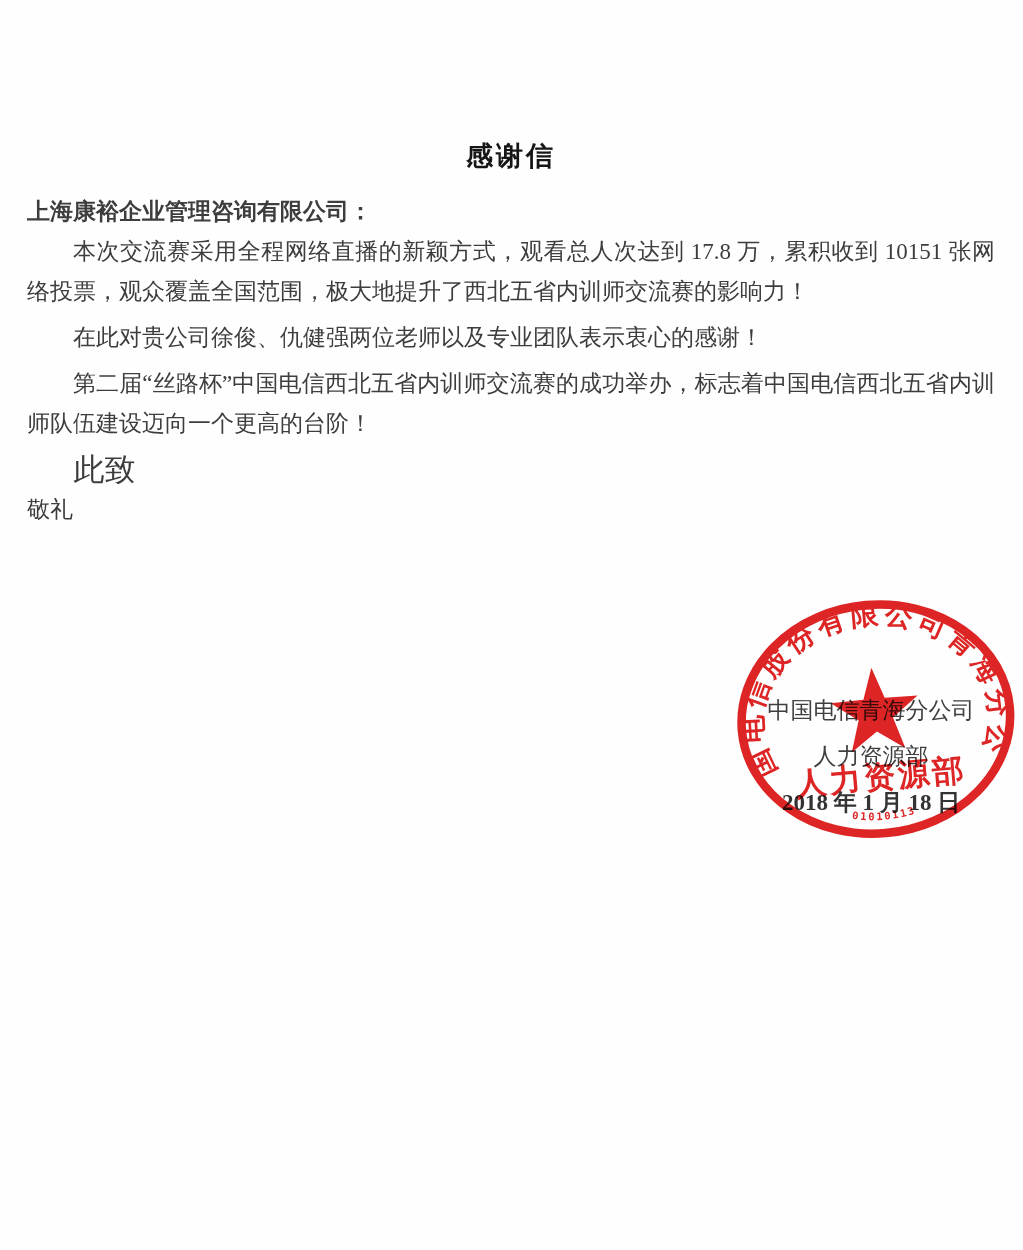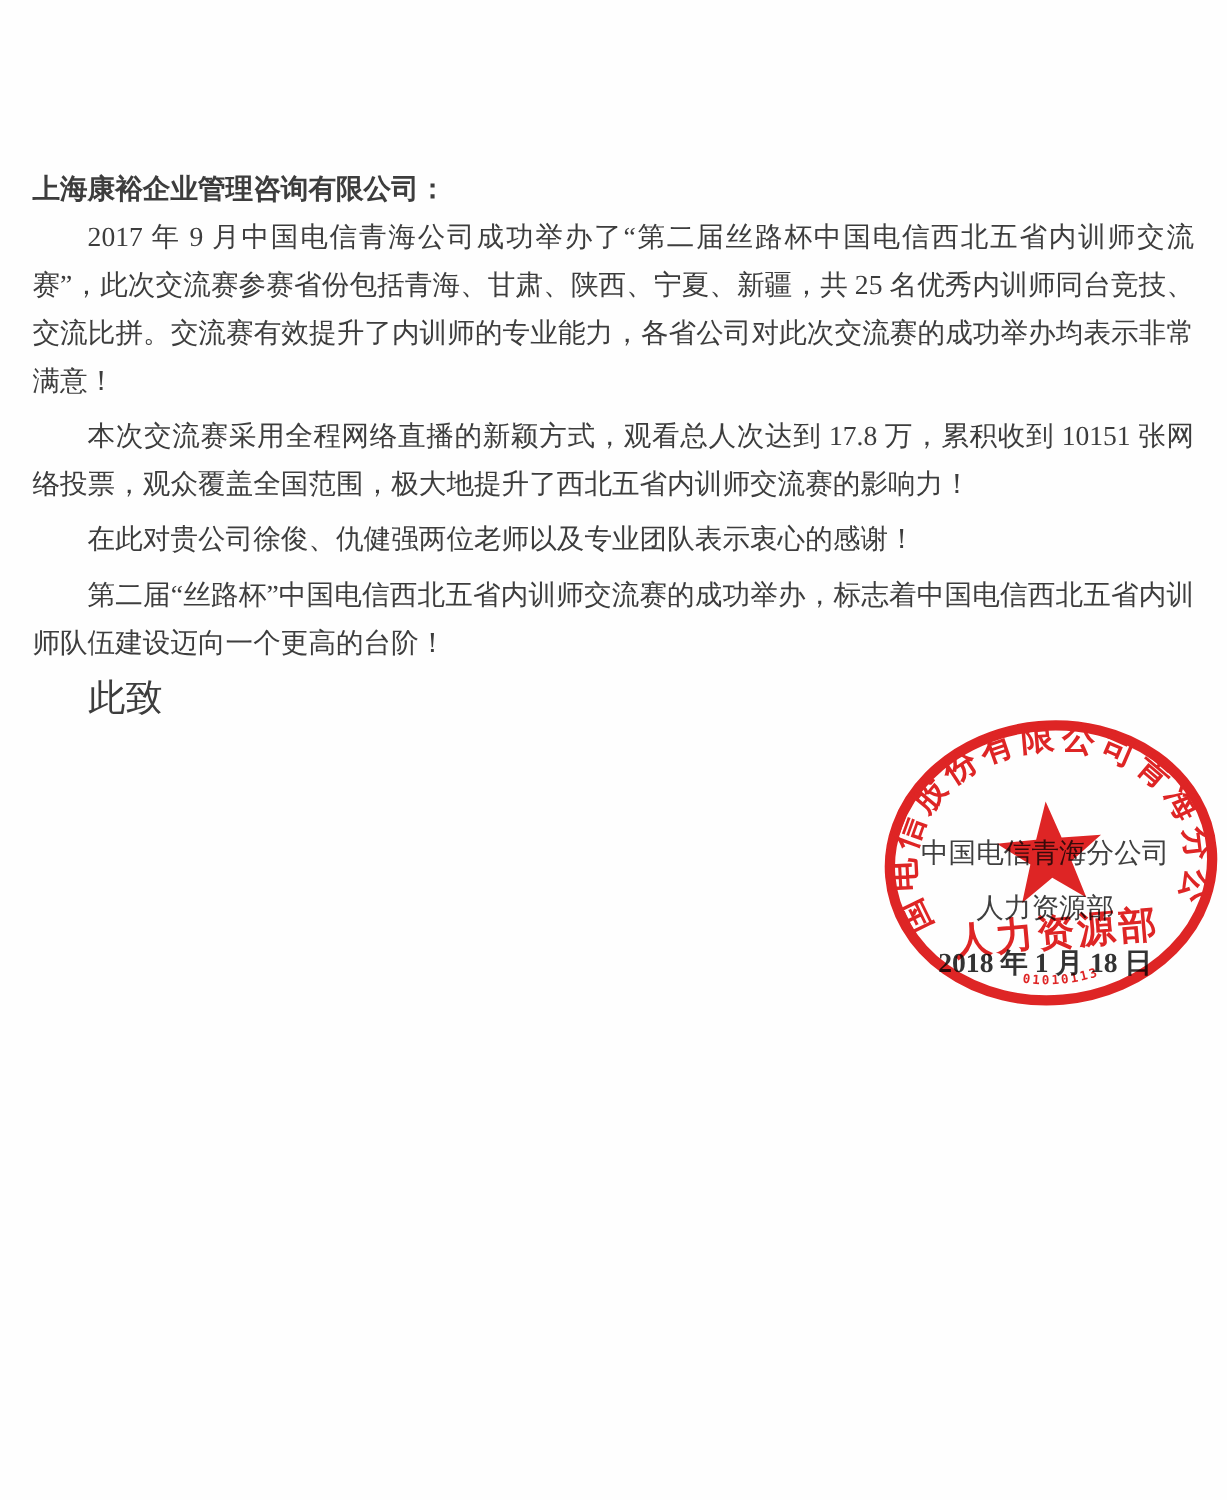--- a/index.html
+++ b/index.html
@@ -72,26 +72,27 @@
     mix-blend-mode:multiply;
     pointer-events:none;
   }
 </style>
 </head>
 <body>
 
 <div class="page">
 
   <div class="content">
+    <h1 class="letter-title">感谢信</h1>
     <p class="salutation">上海康裕企业管理咨询有限公司：</p>
-    <p class="para">2017 年 9 月中国电信青海公司成功举办了“第二届丝路杯中国电信西北五省内训师交流赛”，此次交流赛参赛省份包括青海、甘肃、陕西、宁夏、新疆，共 25 名优秀内训师同台竞技、交流比拼。交流赛有效提升了内训师的专业能力，各省公司对此次交流赛的成功举办均表示非常满意！</p>
     <p class="para">本次交流赛采用全程网络直播的新颖方式，观看总人次达到 17.8 万，累积收到 10151 张网络投票，观众覆盖全国范围，极大地提升了西北五省内训师交流赛的影响力！</p>
     <p class="para">在此对贵公司徐俊、仇健强两位老师以及专业团队表示衷心的感谢！</p>
     <p class="para">第二届“丝路杯”中国电信西北五省内训师交流赛的成功举办，标志着中国电信西北五省内训师队伍建设迈向一个更高的台阶！</p>
     <p class="closing-cizhi">此致</p>
+    <p class="closing-jingli">敬礼</p>
   </div>
 
   <div class="signature">
     <p class="sig-company">中国电信青海分公司</p>
     <p class="sig-department">人力资源部</p>
     <p class="sig-date">2018 年 1 月 18 日</p>
   </div>
 
   <svg class="seal" viewBox="0 0 300 260" xmlns="http://www.w3.org/2000/svg">
     <ellipse cx="150" cy="128" rx="141" ry="120" fill="none" stroke="#dd1414" stroke-width="9"></ellipse>

